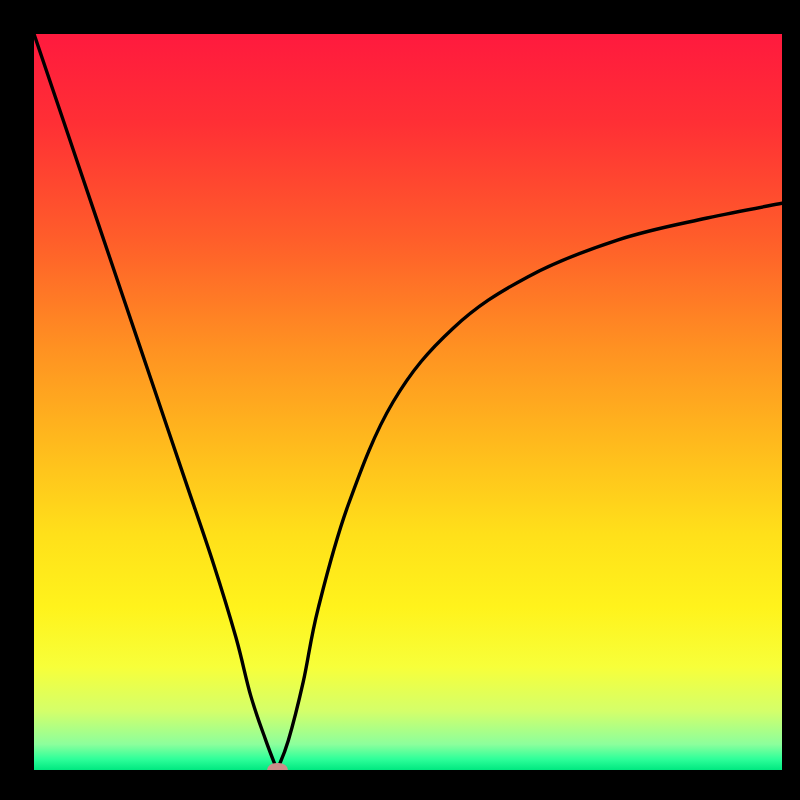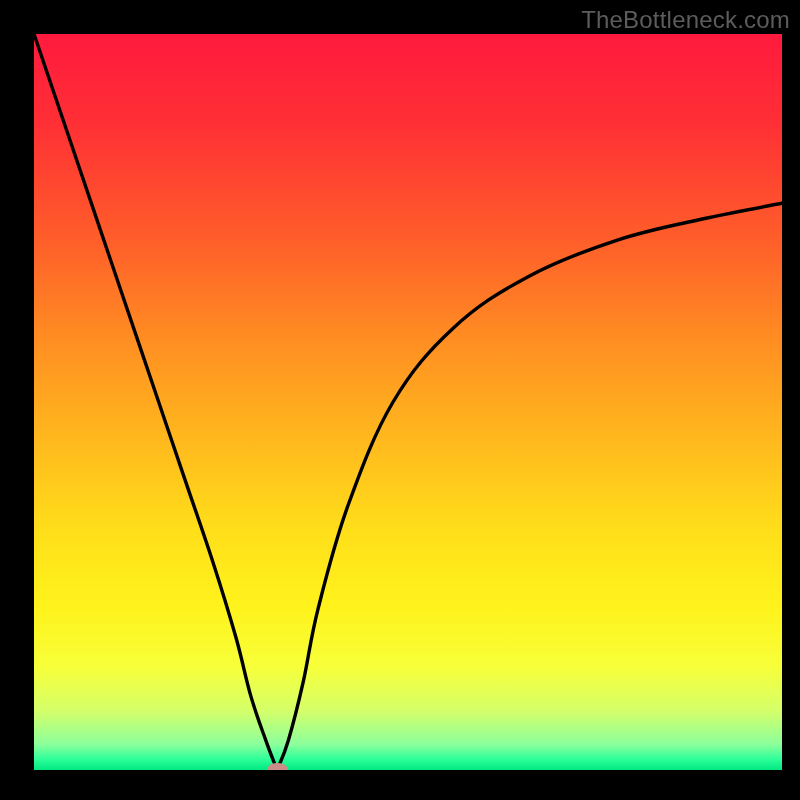--- a/index.html
+++ b/index.html
@@ -48,21 +48,20 @@
   }
   .marker {
     position: absolute;
     border-radius: 50% / 55%;
   }
 </style>
 </head>
 <body>
 
 <div class="frame">
-  <div class="watermark">TheBottleneck.com</div>
 
   <div class="plot-area">
     <svg class="chart" viewBox="0 0 748 736" preserveAspectRatio="none">
       <defs>
         <linearGradient id="bg-grad" x1="0" y1="0" x2="0" y2="1">
             <stop offset="0.00%" stop-color="#ff1a3e"></stop>
             <stop offset="12.00%" stop-color="#ff2f35"></stop>
             <stop offset="28.00%" stop-color="#ff5e2a"></stop>
             <stop offset="42.00%" stop-color="#ff8f22"></stop>
             <stop offset="55.00%" stop-color="#ffb81d"></stop>

